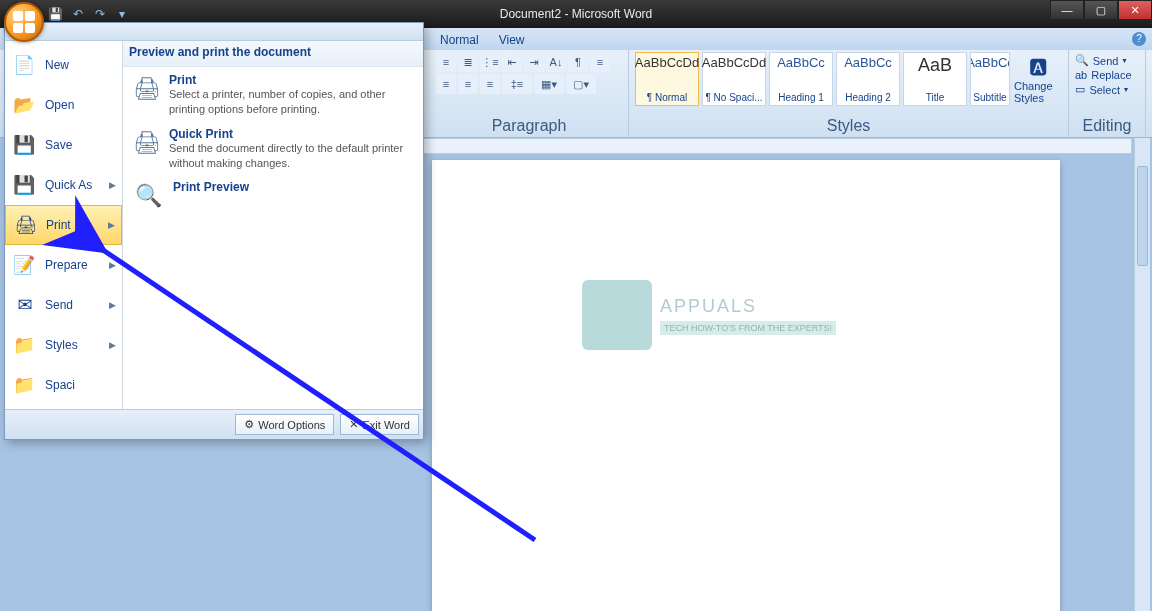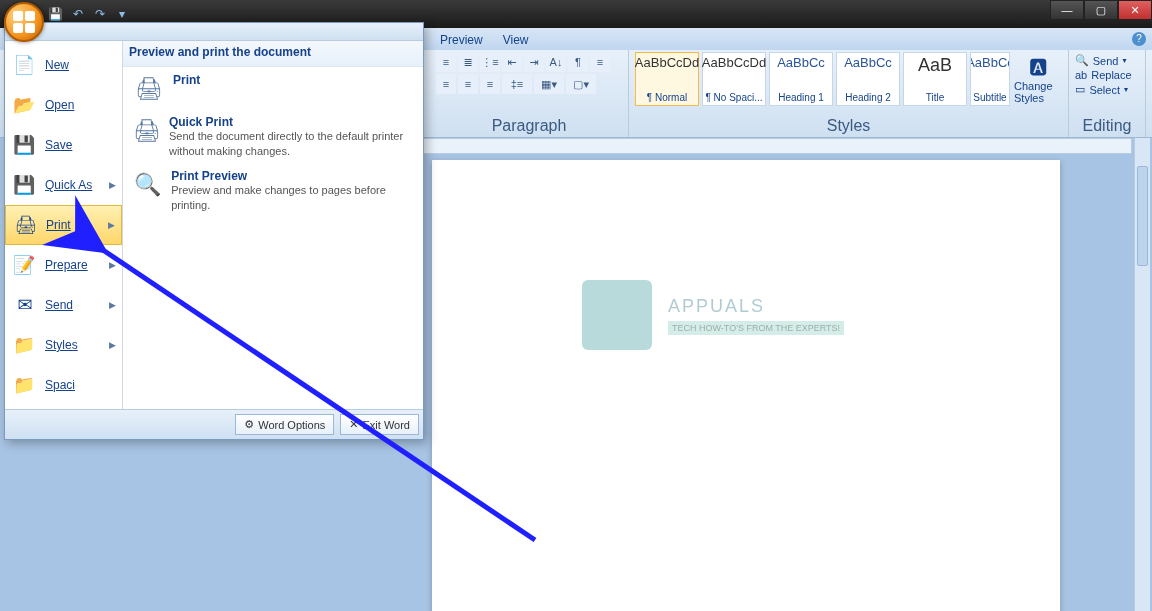--- a/index.html
+++ b/index.html
@@ -32,34 +32,34 @@
   .stylebox.sel { border: 1px solid #f7b94c; background: #fff8e1; }
   .stylebox .prev { font-size: 13px; color: #333; }
   .stylebox .name { color: #15428b; font-size: 10px; }
   .change-styles { width: 48px; display: flex; flex-direction: column; align-items: center; justify-content: center; font-size: 11px; color: #15428b; gap: 2px; }
   .editing { width: 64px; display: flex; flex-direction: column; gap: 2px; padding-top: 2px; }
   .editrow { display: flex; align-items: center; gap: 4px; font-size: 11px; color: #15428b; }
 
   .doc-area { position: absolute; left: 0; right: 0; top: 138px; bottom: 0; background: #a8c4e4; }
   .ruler { position: absolute; left: 78px; right: 20px; top: 0; height: 16px; background: #e9f1fa; border: 1px solid #b8cce0; }
   .page { position: absolute; left: 432px; top: 22px; width: 628px; height: 560px; background: #fff; box-shadow: 0 2px 6px rgba(0,0,0,.25); }
-  .watermark { position: absolute; left: 150px; top: 120px; display: flex; align-items: center; gap: 16px; opacity: .6; }
+  .watermark { position: absolute; left: 150px; top: 120px; display: flex; align-items: center; gap: 8px; opacity: .6; }
   .wm-char { width: 70px; height: 70px; background: #8ac2c2; border-radius: 6px; position: relative; }
   .wm-text { font-size: 18px; letter-spacing: 2px; color: #7da9b5; }
   .wm-sub { font-size: 9px; background: #b9e2d9; color: #5a7a72; padding: 2px 4px; display: inline-block; text-align: center; }
   .vscroll { position: absolute; right: 2px; top: 0; bottom: 0; width: 16px; background: #d8e6f6; border-left: 1px solid #b8cce0; }
   .vscroll .thumb { position: absolute; left: 2px; right: 2px; top: 28px; height: 100px; background: #bcd4ec; border: 1px solid #9db8d6; border-radius: 2px; }
 
   .office-menu { position: absolute; left: 4px; top: 22px; width: 420px; background: #fff; border: 1px solid #7a9ac0; box-shadow: 3px 3px 10px rgba(0,0,0,.3); z-index: 40; }
   .menu-top { height: 18px; background: linear-gradient(#e7f0fa,#cfe0f1); border-bottom: 1px solid #b8cce0; }
   .menu-body { display: flex; }
   .menu-left { width: 118px; padding: 4px 0; border-right: 1px solid #d0d8e2; }
   .mitem { display: flex; align-items: center; height: 40px; padding: 0 6px; gap: 6px; font-size: 12px; color: #15428b; position: relative; }
   .mitem .ico { width: 28px; height: 28px; display: flex; align-items: center; justify-content: center; font-size: 18px; }
-  .mitem .txt { text-decoration: underline; }
+  .mitem .txt { }
   .mitem .arrow { position: absolute; right: 6px; font-size: 9px; color: #5a7aa0; }
   .mitem.sel { background: linear-gradient(#fff0b3,#ffd76a); border: 1px solid #e0b83e; }
   .menu-right { flex: 1; padding: 6px 10px; }
   .panel-header { font-weight: bold; color: #15428b; font-size: 12px; padding: 4px 0 8px 0; border-bottom: 1px solid #e0e6ee; margin-bottom: 6px; background: linear-gradient(#f4f8fc,#e7f0fa); padding-left: 6px; margin: -6px -10px 6px -10px; height: 26px; display: flex; align-items: center; }
   .subitem { display: flex; gap: 8px; margin-bottom: 10px; }
   .subitem .sico { width: 32px; height: 32px; display: flex; align-items: center; justify-content: center; font-size: 22px; color: #5a7aa0; }
   .subitem .stitle { font-weight: bold; font-size: 12px; color: #15428b; }
   .subitem .sdesc { font-size: 11px; color: #555; line-height: 1.35; }
   .menu-bottom { background: linear-gradient(#e7f0fa,#cfe0f1); border-top: 1px solid #b8cce0; padding: 4px; display: flex; justify-content: flex-end; gap: 6px; }
   .bbtn { background: linear-gradient(#fff,#e7f0fa); border: 1px solid #9db8d6; padding: 3px 8px; font-size: 11px; display: flex; align-items: center; gap: 4px; color: #333; }
@@ -69,38 +69,39 @@
 </head>
 <body>
 
 <div class="titlebar">
   <div class="qat">
     <div class="qbtn">💾</div>
     <div class="qbtn">↶</div>
     <div class="qbtn">↷</div>
     <div class="qbtn">▾</div>
   </div>
+  <div class="title">Document2 - Microsoft Word</div>
   <div class="winbtns">
     <div class="winbtn">—</div>
     <div class="winbtn">▢</div>
     <div class="winbtn close">✕</div>
   </div>
 </div>
 
 <div class="office-orb">
   <div class="orb-inner">
       <div></div>
       <div></div>
       <div></div>
       <div></div>
     </div>
 </div>
 
 <div class="ribbon-tabs">
-  <div class="rtab">Preview</div>
+  <div class="rtab">Normal</div>
   <div class="rtab">View</div>
 </div>
 <div class="help-icon">?</div>
 
 <div class="ribbon">
   <div class="ribgroup">
     <div class="para-tools">
       <div class="toolbtn">≡</div>
       <div class="toolbtn">≣</div>
       <div class="toolbtn">⋮≡</div>
@@ -237,34 +238,34 @@
           <div class="ico">📁</div>
           <div class="txt">Spaci</div>
         </div>
     </div>
     <div class="menu-right">
       <div class="panel-header">Preview and print the document</div>
       <div class="subitem">
         <div class="sico">🖨</div>
         <div>
             <div class="stitle">Print</div>
+            <div class="sdesc">Select a printer, number of copies, and other printing options before printing.</div>
           </div>
       </div>
       <div class="subitem">
         <div class="sico">🖨</div>
         <div>
             <div class="stitle">Quick Print</div>
             <div class="sdesc">Send the document directly to the default printer without making changes.</div>
           </div>
       </div>
       <div class="subitem">
         <div class="sico">🔍</div>
         <div>
             <div class="stitle">Print Preview</div>
-            <div class="sdesc">Preview and make changes to pages before printing.</div>
           </div>
       </div>
     </div>
   </div>
   <div class="menu-bottom">
     <div class="bbtn">
         <span>⚙</span>
         <span>Word Options</span>
       </div>
     <div class="bbtn">

